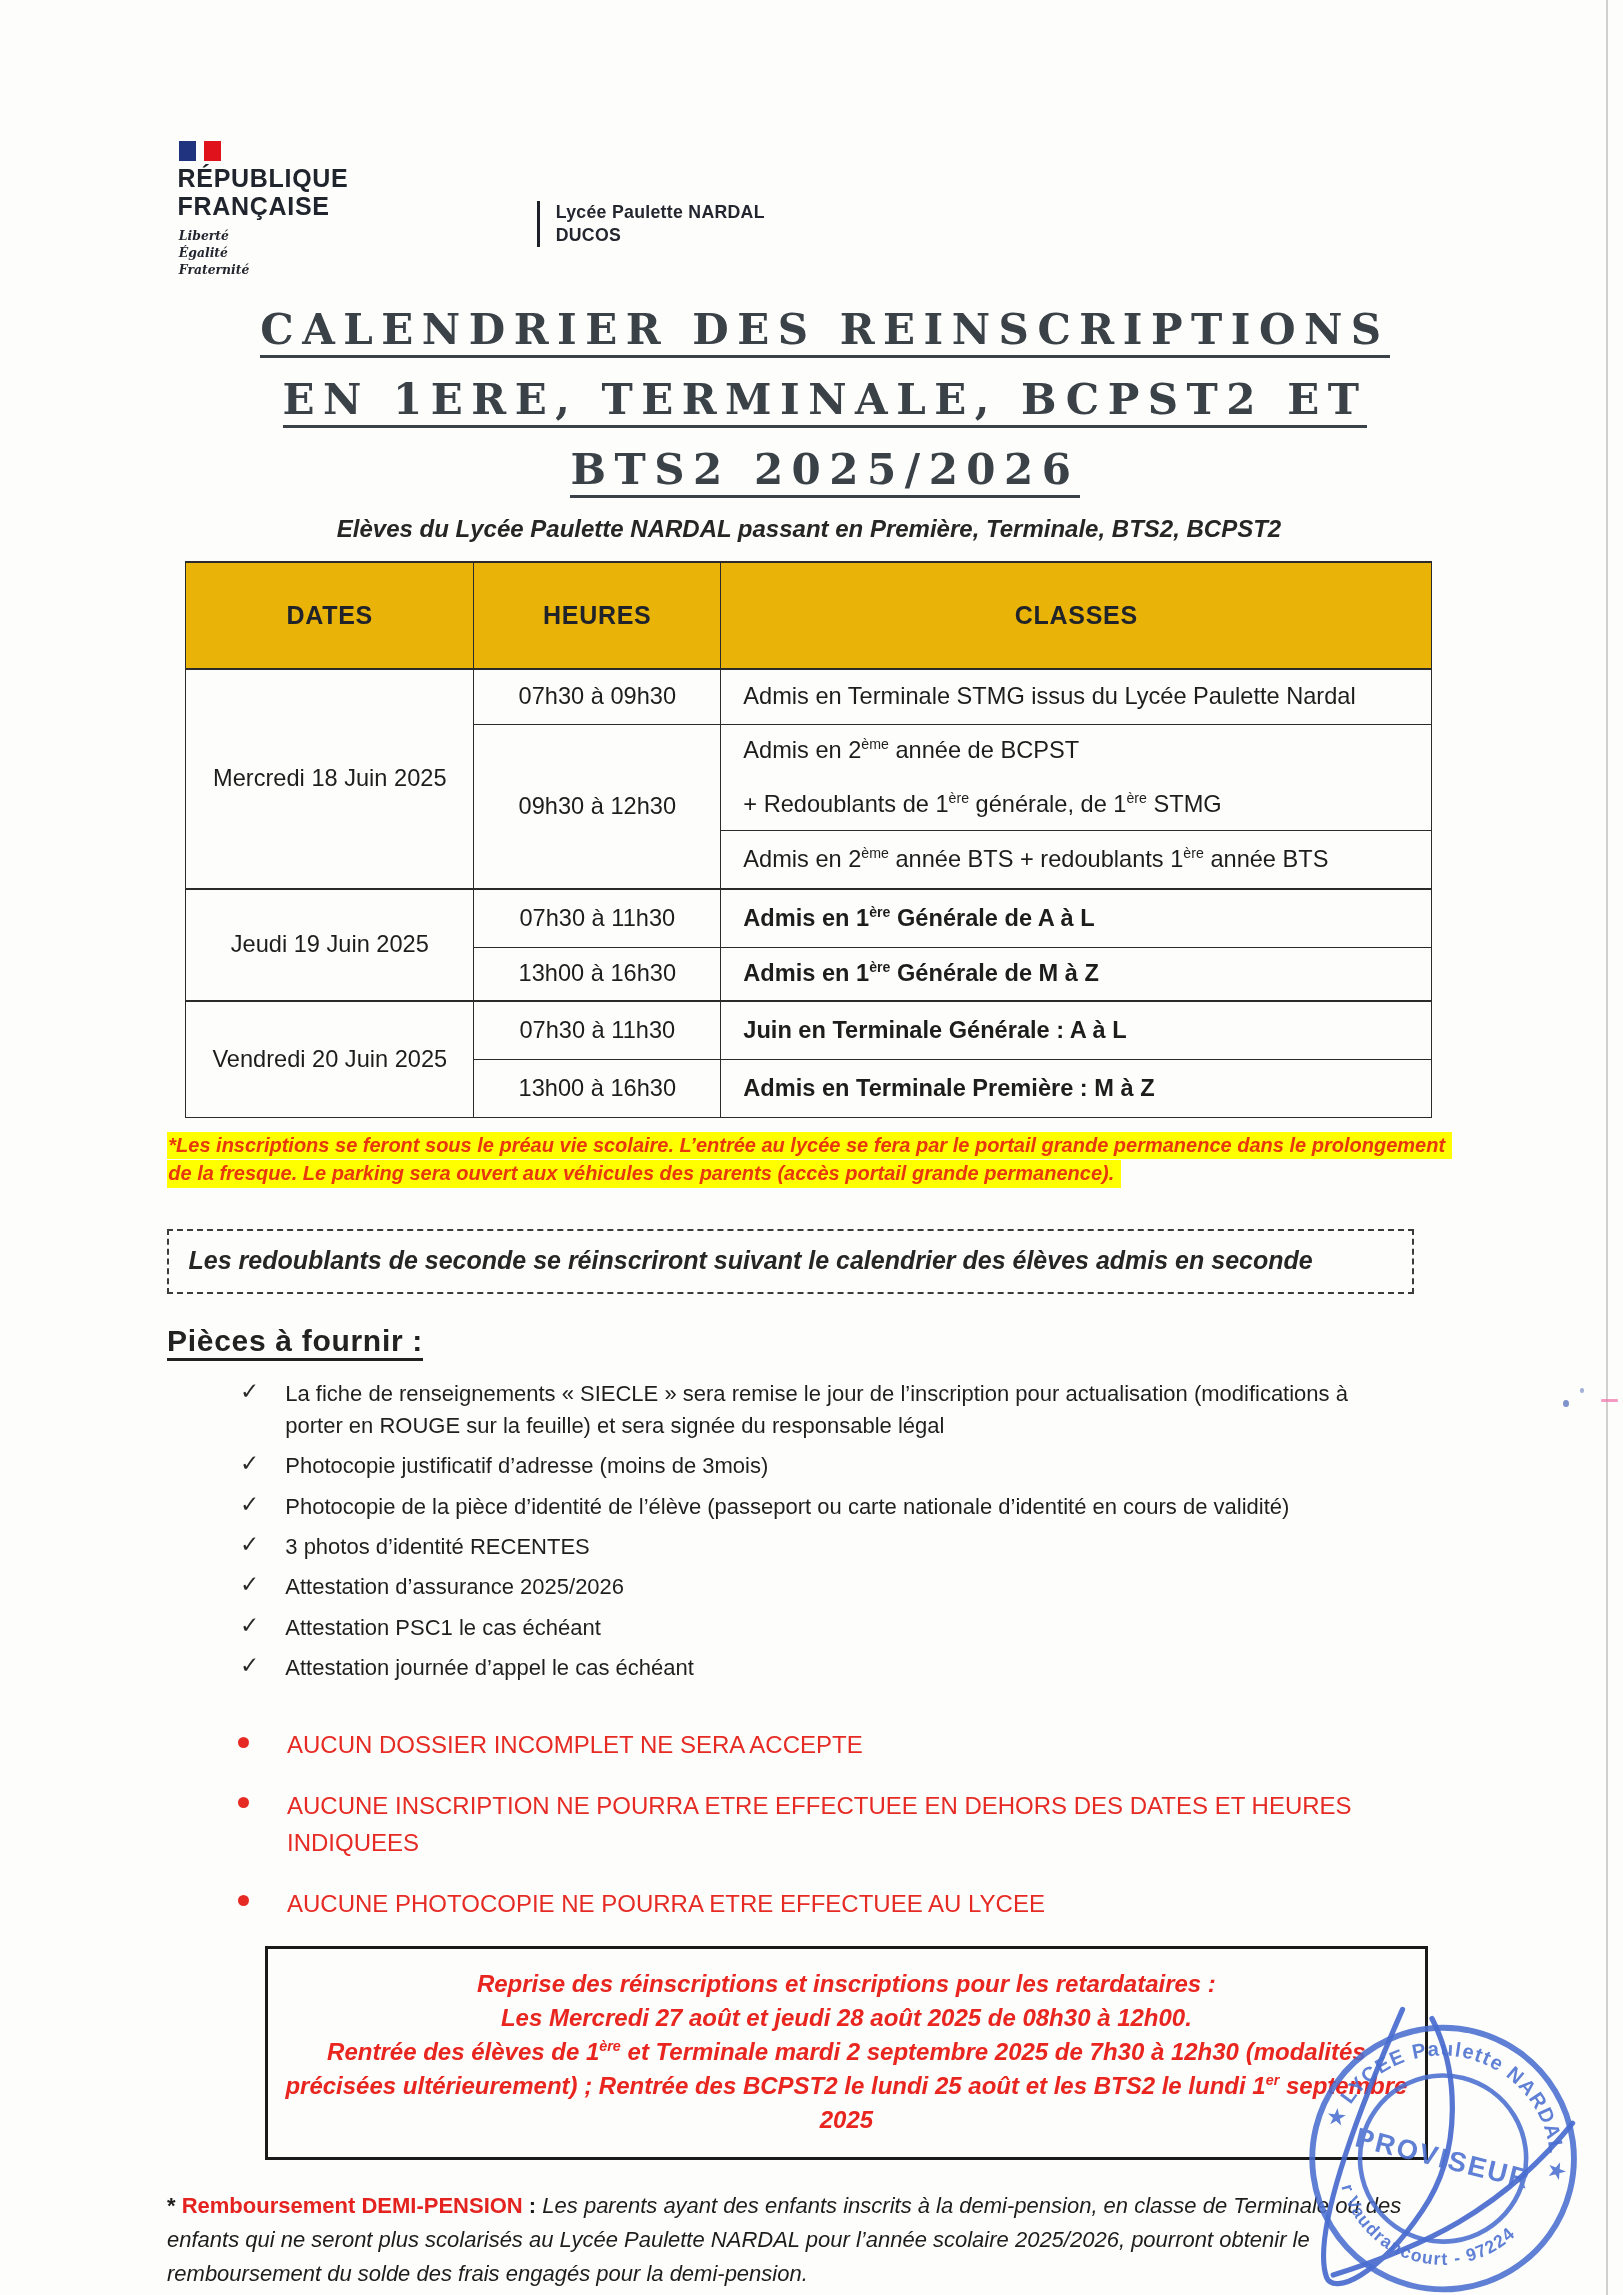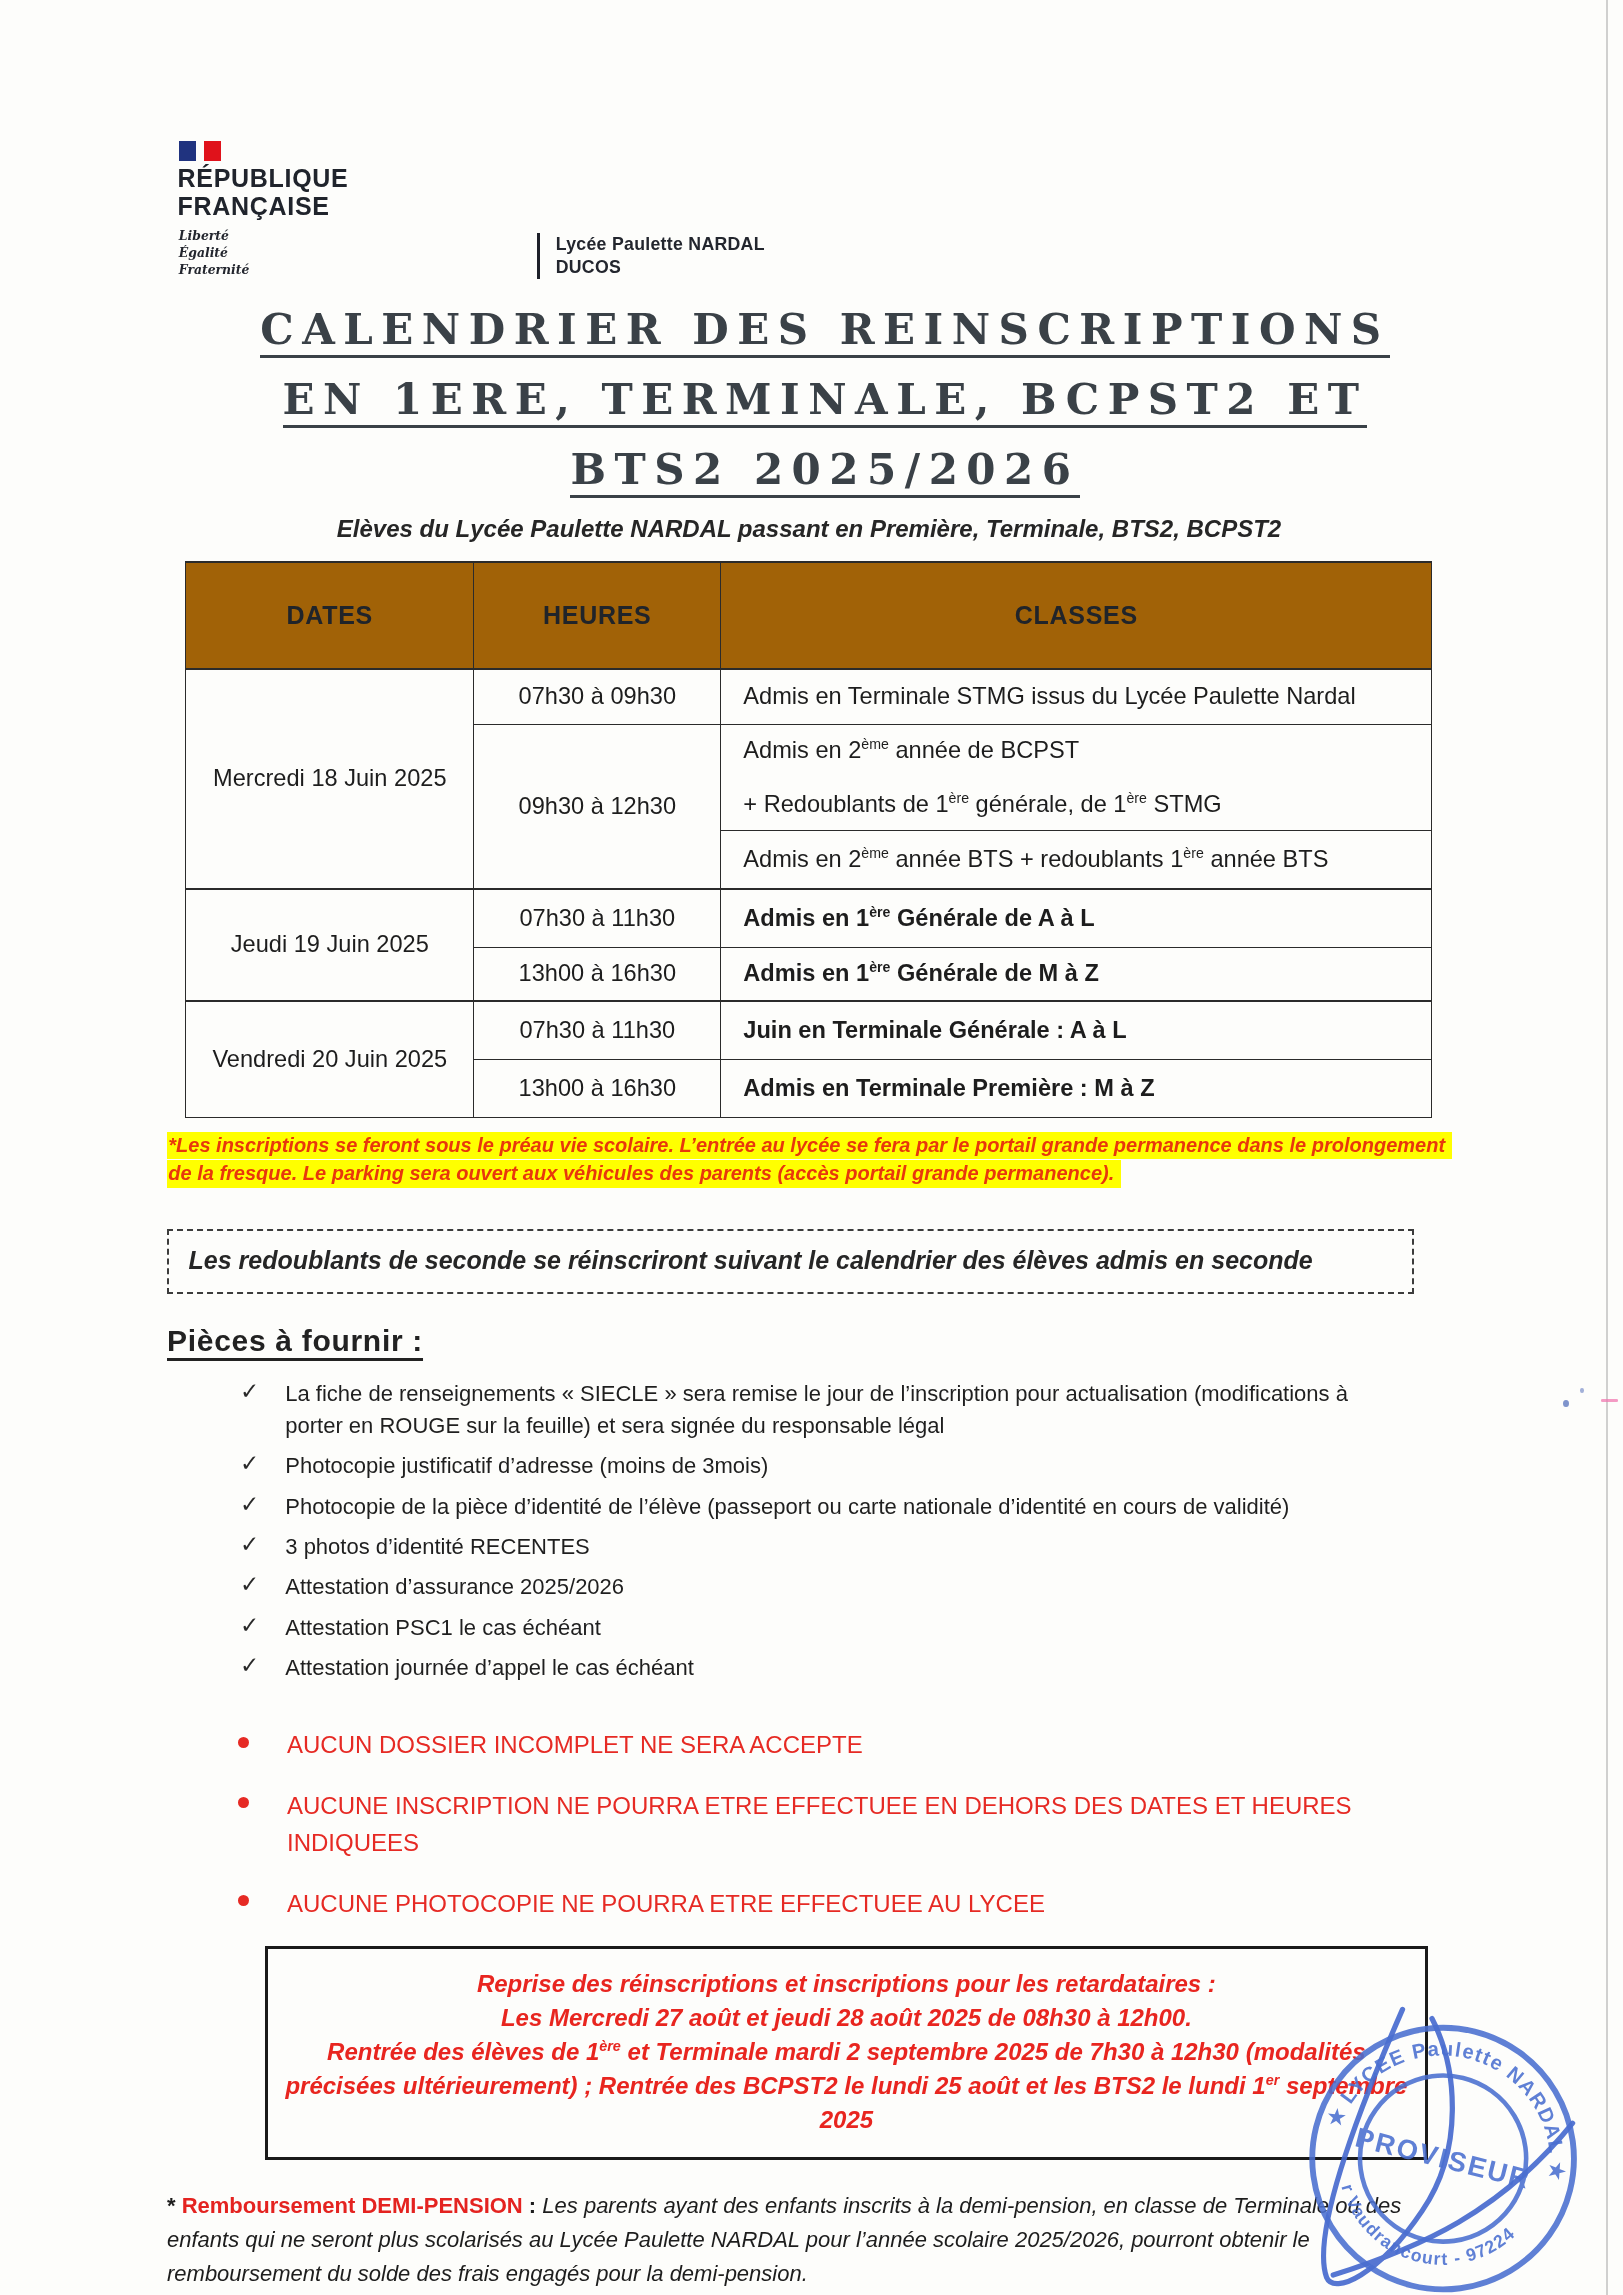--- a/index.html
+++ b/index.html
@@ -3,21 +3,21 @@
 <meta charset="utf-8">
 <style>
   html,body { margin:0; padding:0; background:#e8e8e6; }
   .page {
     position:relative; width:1624px; height:2295px; background:#fdfdfb;
     font-family:"Liberation Sans", sans-serif; color:#1e1e1e; overflow:hidden;
   }
   .content { padding:141px 173px 0 167px; }
 
   
-  .gov-header { display:flex; align-items:flex-end; }
+  .gov-header { display:flex; align-items:center; }
   .republic-block { width:229px; }
   .flag { display:flex; gap:7.9px; margin-left:11.8px; margin-bottom:3.9px; }
   .flag .b { width:17px; height:19.6px; }
   .flag-blue { background:#20337f; }
   .flag-red  { background:#e0121b; }
   .republic-title { font-weight:bold; font-size:25px; line-height:1.12; letter-spacing:0.7px; color:#20242c; margin-left:10.5px; }
   .motto { font-family:"DejaVu Serif", serif; font-style:italic; font-weight:bold; font-size:12.4px; line-height:1.35; color:#23262e; margin:7.9px 0 0 11.8px; }
   .school-block { border-left:3.9px solid #1d2029; padding-left:15.7px; margin-left:141px; margin-top:27.5px; }
   .school-name, .school-city { font-weight:bold; font-size:17.7px; line-height:1.3; color:#23262e; letter-spacing:0.3px; }
 
@@ -28,21 +28,21 @@
     display:inline-block; font-family:"DejaVu Serif", serif; font-weight:bold;
     font-size:42px; letter-spacing:8.5px; color:#3a4147;
     border-bottom:3.3px solid #3a4147; padding-bottom:1px;margin-left:32px;
   }
   .subtitle { text-align:center; font-size:24px; font-weight:bold; font-style:italic; color:#262626; margin-top:11.8px; }
 
   
   table.sched { border-collapse:collapse; margin:18.3px 0 0 18.3px; table-layout:fixed; width:1246px; }
   table.sched th, table.sched td { border:1.3px solid #2b2b2b; font-size:23.6px; color:#1d1d1d; }
   table.sched th {
-    background:#a16207; height:103px; font-weight:bold; font-size:25px; letter-spacing:0.7px;
+    background:#eab308; height:103px; font-weight:bold; font-size:25px; letter-spacing:0.7px;
     border-top-width:2px; border-bottom-width:2px; color:#20242a;
   }
   .col-date { width:288px; } .col-hour { width:247px; } .col-class { width:711px; }
   td.c-date { text-align:center; } 
   td.c-hour { text-align:center; }
   td.c-class { padding-left:22px; }
   td.c-class.strong { font-weight:bold; }
   tr.gsep td { border-top-width:2px; }
   table.sched td { height:52px; }
   tr.r2 td { height:103px; }

